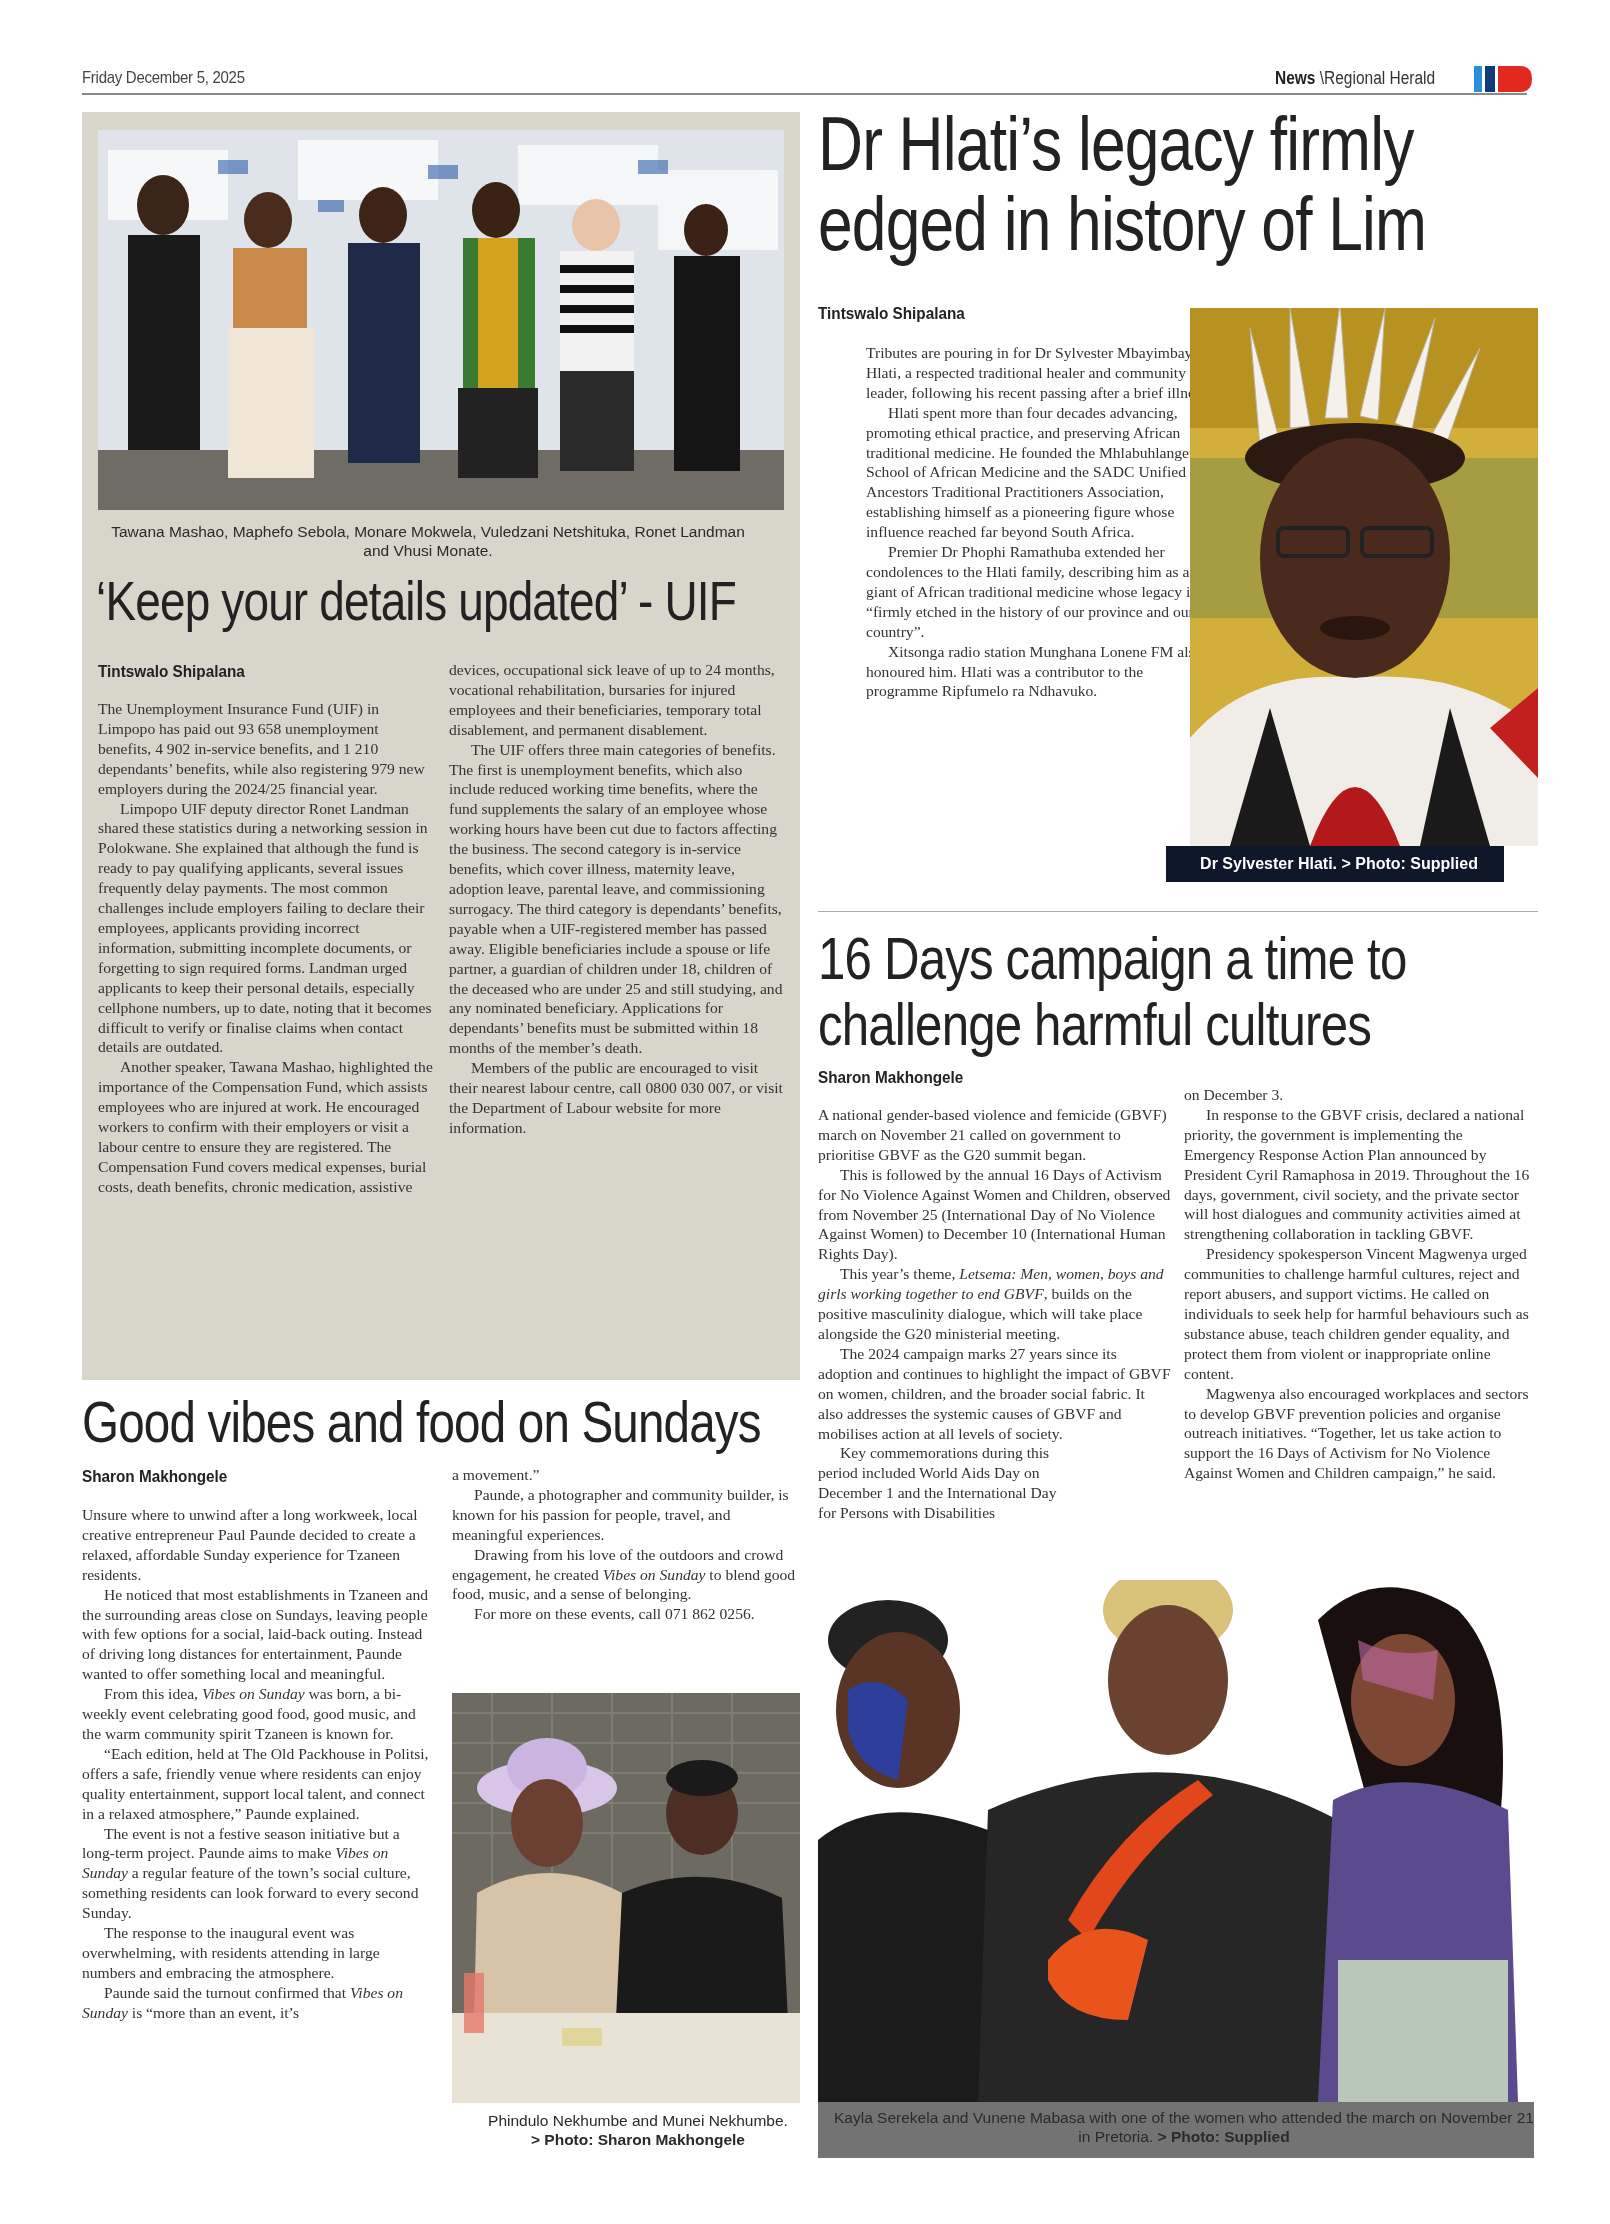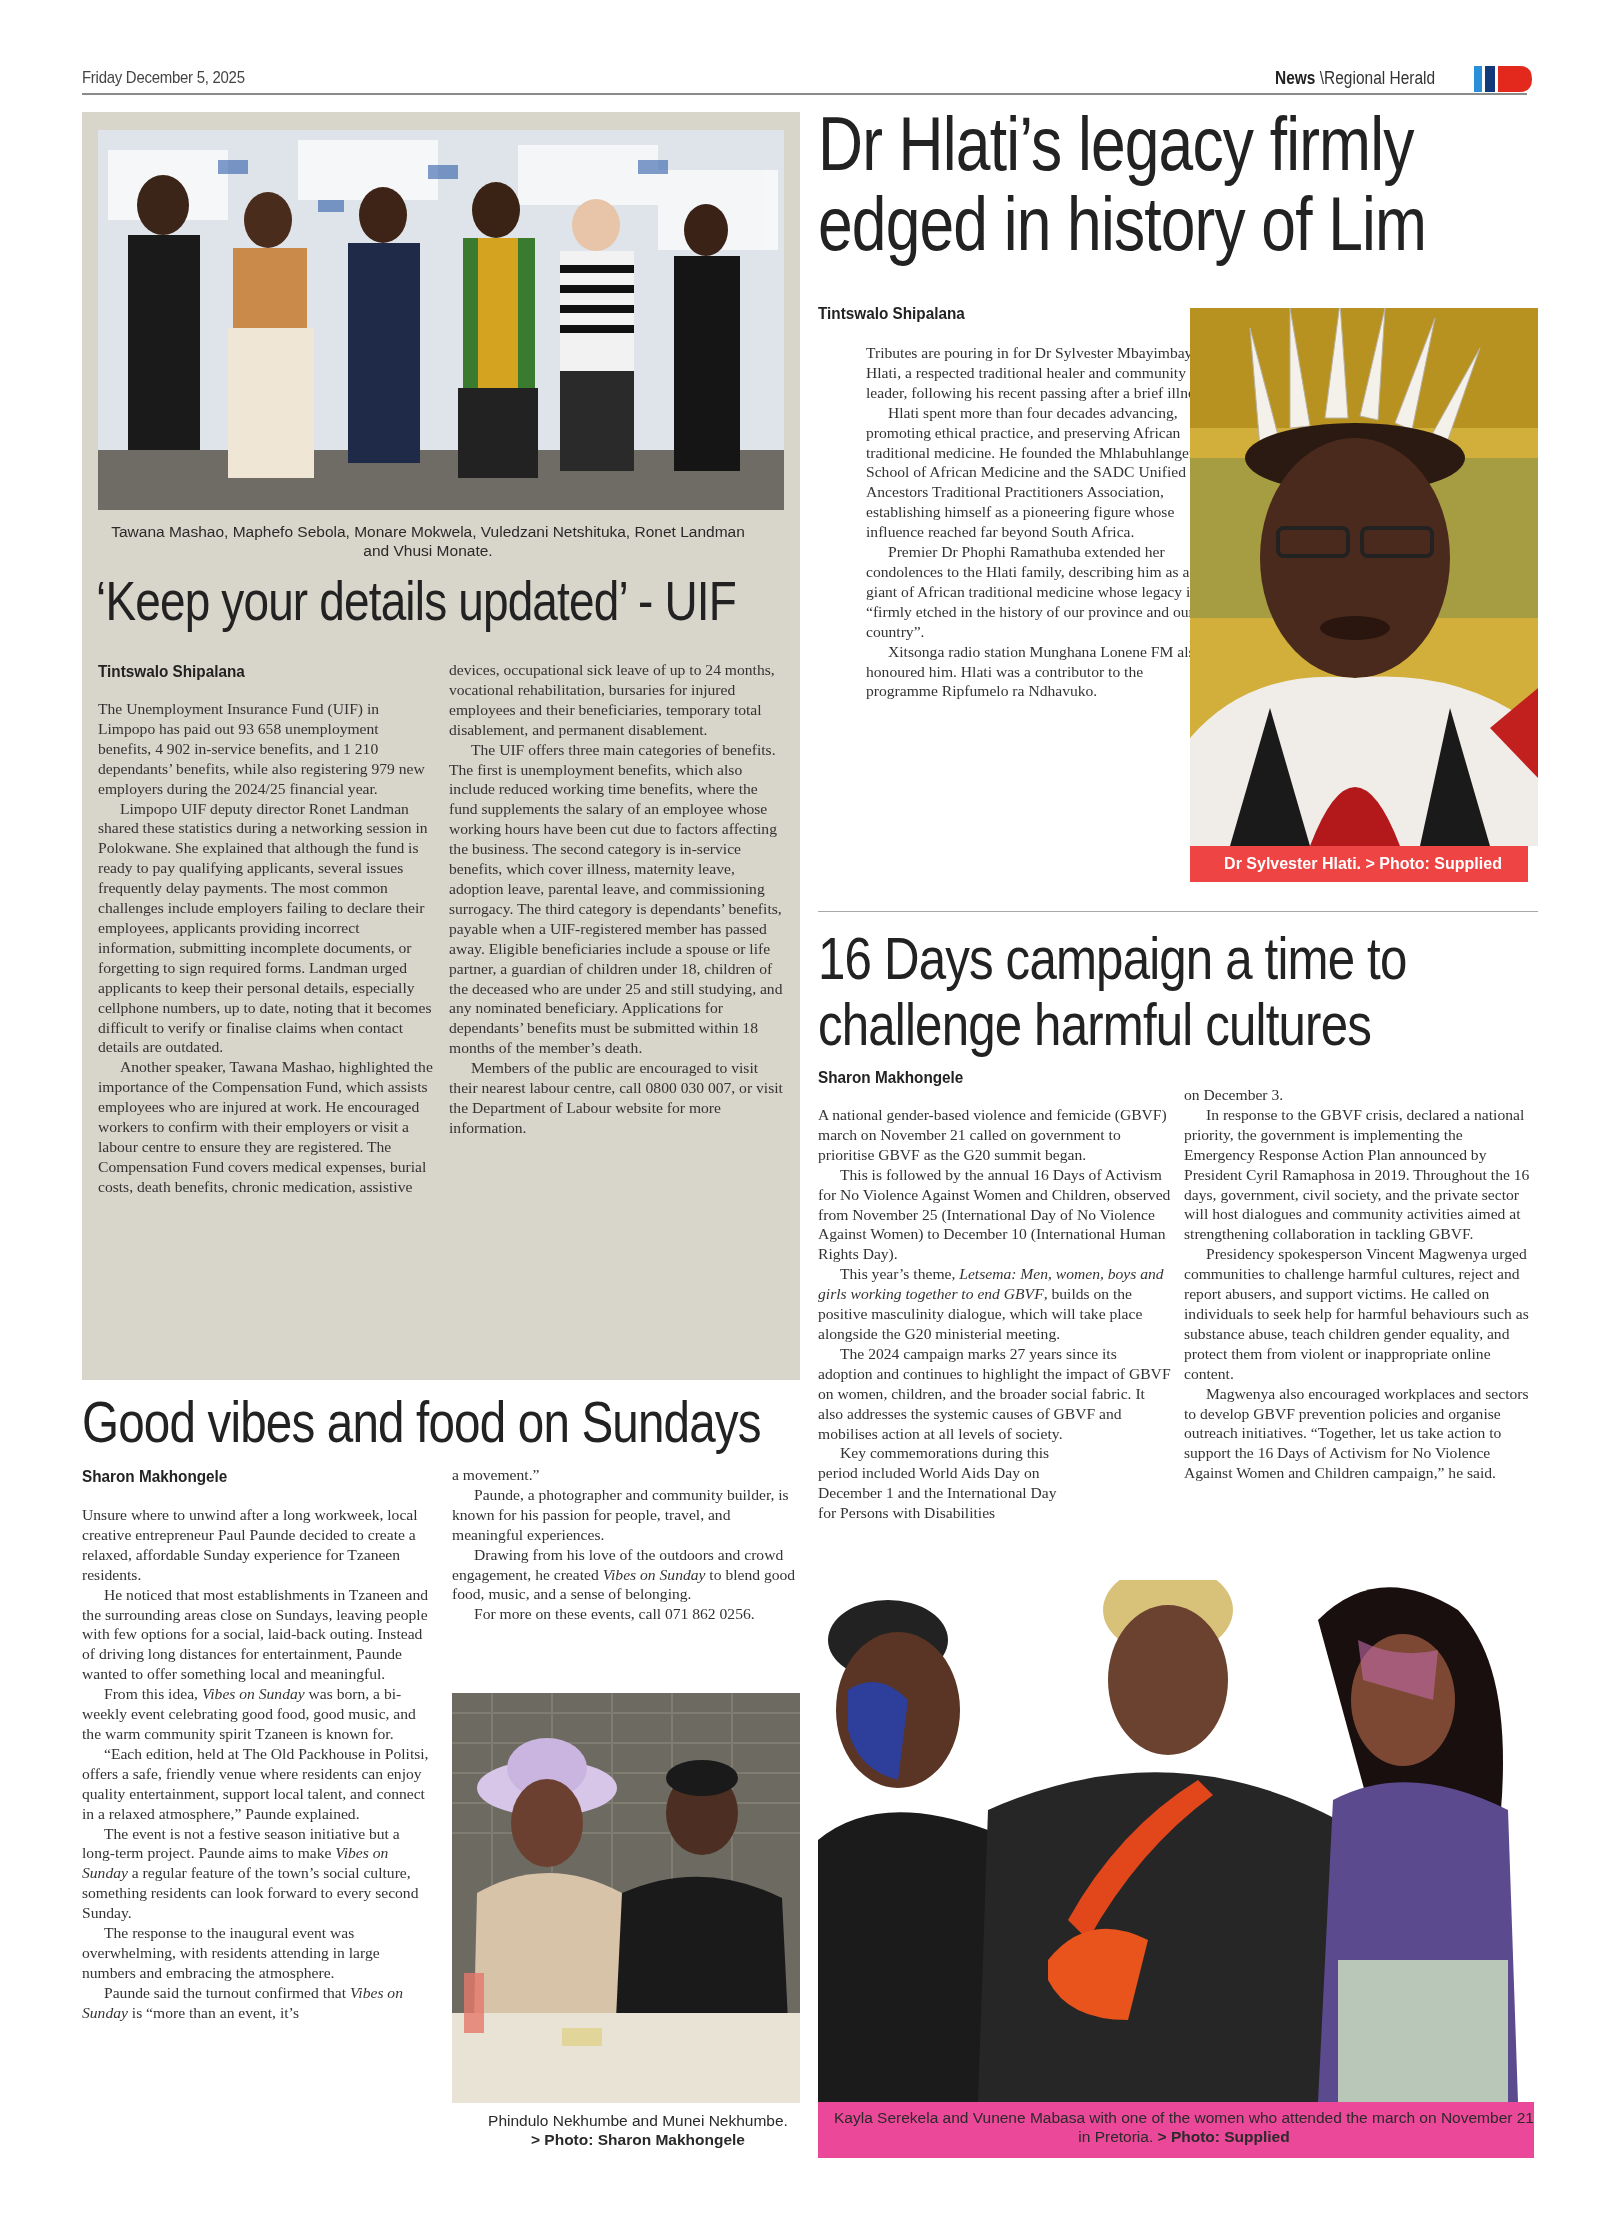--- a/index.html
+++ b/index.html
@@ -139,21 +139,21 @@
     <rect x="172" y="220" width="70" height="28" rx="6" fill="none" stroke="#222" stroke-width="4"></rect>
     <ellipse cx="165" cy="320" rx="35" ry="12" fill="#2a160e"></ellipse>
 
     <path d="M0 538 L0 430 Q60 360 165 370 Q270 360 348 420 L348 538 Z" fill="#f0ede8"></path>
     <path d="M40 538 L80 400 L120 538 Z" fill="#1a1a1a"></path>
     <path d="M230 538 L260 400 L300 538 Z" fill="#1a1a1a"></path>
     <path d="M120 538 Q165 420 210 538 Z" fill="#b3191b"></path>
     <path d="M300 420 L348 380 L348 470 Z" fill="#c2201e"></path>
   </svg>
 </div>
-<div class="abs caption" style="left:1190px; top:846px; width:330px; height:36px; line-height:36px; padding-left:8px; background:#ef4444; color:#fff; font-weight:bold; font-size:16px;">Dr Sylvester Hlati. &gt; Photo: Supplied</div>
+<div class="abs caption" style="left:1166px; top:846px; width:330px; height:36px; line-height:36px; padding-left:8px; background:#0f172a; color:#fff; font-weight:bold; font-size:16px;">Dr Sylvester Hlati. &gt; Photo: Supplied</div>
 
 <div class="abs rule" style="left:818px; top:911px; width:720px;"></div>
 
 <div class="abs headline" style="left:818px; top:926px; font-size:60px; line-height:66px;">
   <div>16 Days campaign a time to</div>
   <div>challenge harmful cultures</div>
 </div>
 <div class="abs byline" style="left:818px; top:1068px;">Sharon Makhongele</div>
 
 <div class="abs body-text" style="left:818px; top:1105px; width:355px;">
@@ -185,21 +185,21 @@
     <path d="M250 340 Q300 250 380 200 L395 215 Q320 270 270 360 Z" fill="#e2471c"></path>
     <path d="M230 380 Q270 330 330 360 L310 440 Q250 440 230 400 Z" fill="#e9541c"></path>
 
     <path d="M500 40 Q560 -20 640 30 Q700 90 680 260 L560 260 Z" fill="#1a0f0f"></path>
     <ellipse cx="585" cy="120" rx="52" ry="66" fill="#7c4834"></ellipse>
     <path d="M540 60 Q580 80 620 70 L615 120 Q580 110 545 100 Z" fill="#c26aa8" opacity="0.6"></path>
     <path d="M500 522 L515 220 Q590 180 690 230 L700 522 Z" fill="#5c4a8e"></path>
     <path d="M520 380 L690 380 L690 522 L520 522 Z" fill="#b9c7b8"></path>
   </svg>
 </div>
-<div class="abs caption" style="left:818px; top:2102px; width:700px; height:50px; background:#ec4899; padding:6px 0 0 16px; font-size:15.5px; line-height:19px;">
+<div class="abs caption" style="left:818px; top:2102px; width:700px; height:50px; background:#737373; padding:6px 0 0 16px; font-size:15.5px; line-height:19px;">
   <span>Kayla Serekela and Vunene Mabasa with one of the women who attended the march on November 21 in Pretoria.</span>
   <b>&gt; Photo: Supplied</b>
 </div>
 
 <div class="abs headline" style="left:82px; top:1392px; font-size:58px;">Good vibes and food on Sundays</div>
 <div class="abs byline" style="left:82px; top:1467px;">Sharon Makhongele</div>
 
 <div class="abs body-text" style="left:82px; top:1505px; width:352px;">
   <p class="first">Unsure where to unwind after a long workweek, local creative entrepreneur Paul Paunde decided to create a relaxed, affordable Sunday experience for Tzaneen residents.</p>
   <p>He noticed that most establishments in Tzaneen and the surrounding areas close on Sundays, leaving people with few options for a social, laid-back outing. Instead of driving long distances for entertainment, Paunde wanted to offer something local and meaningful.</p>

